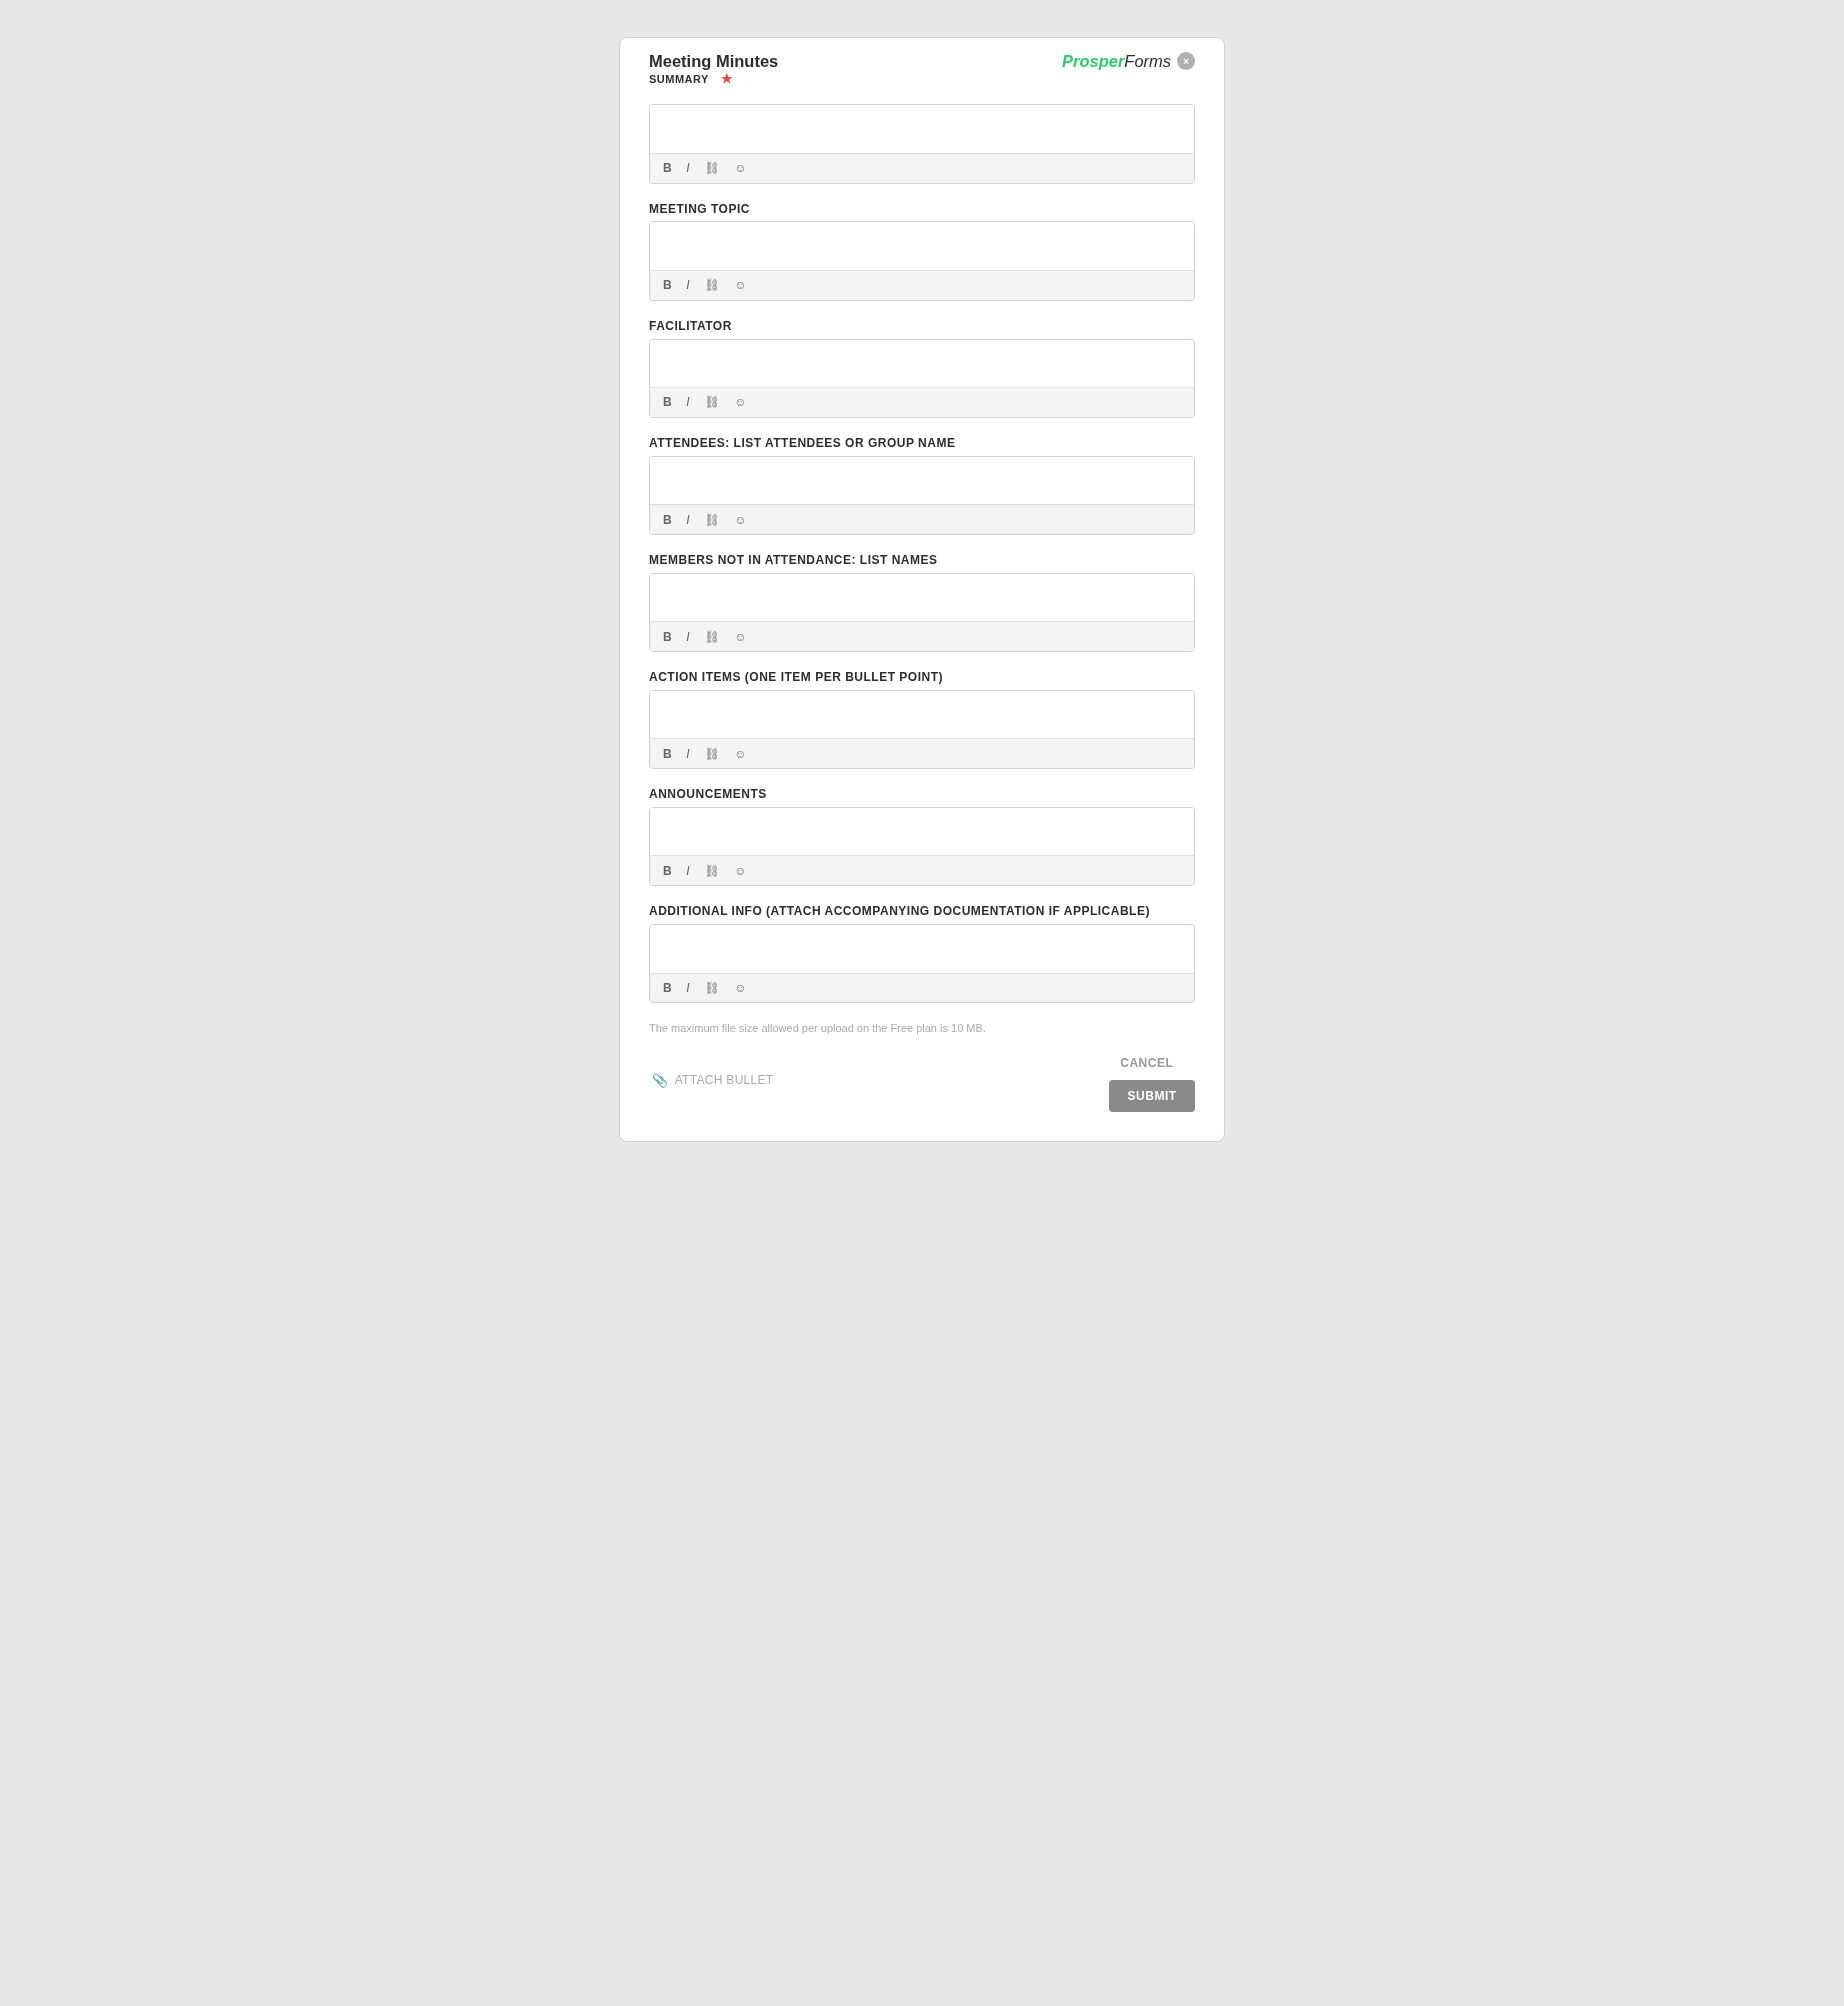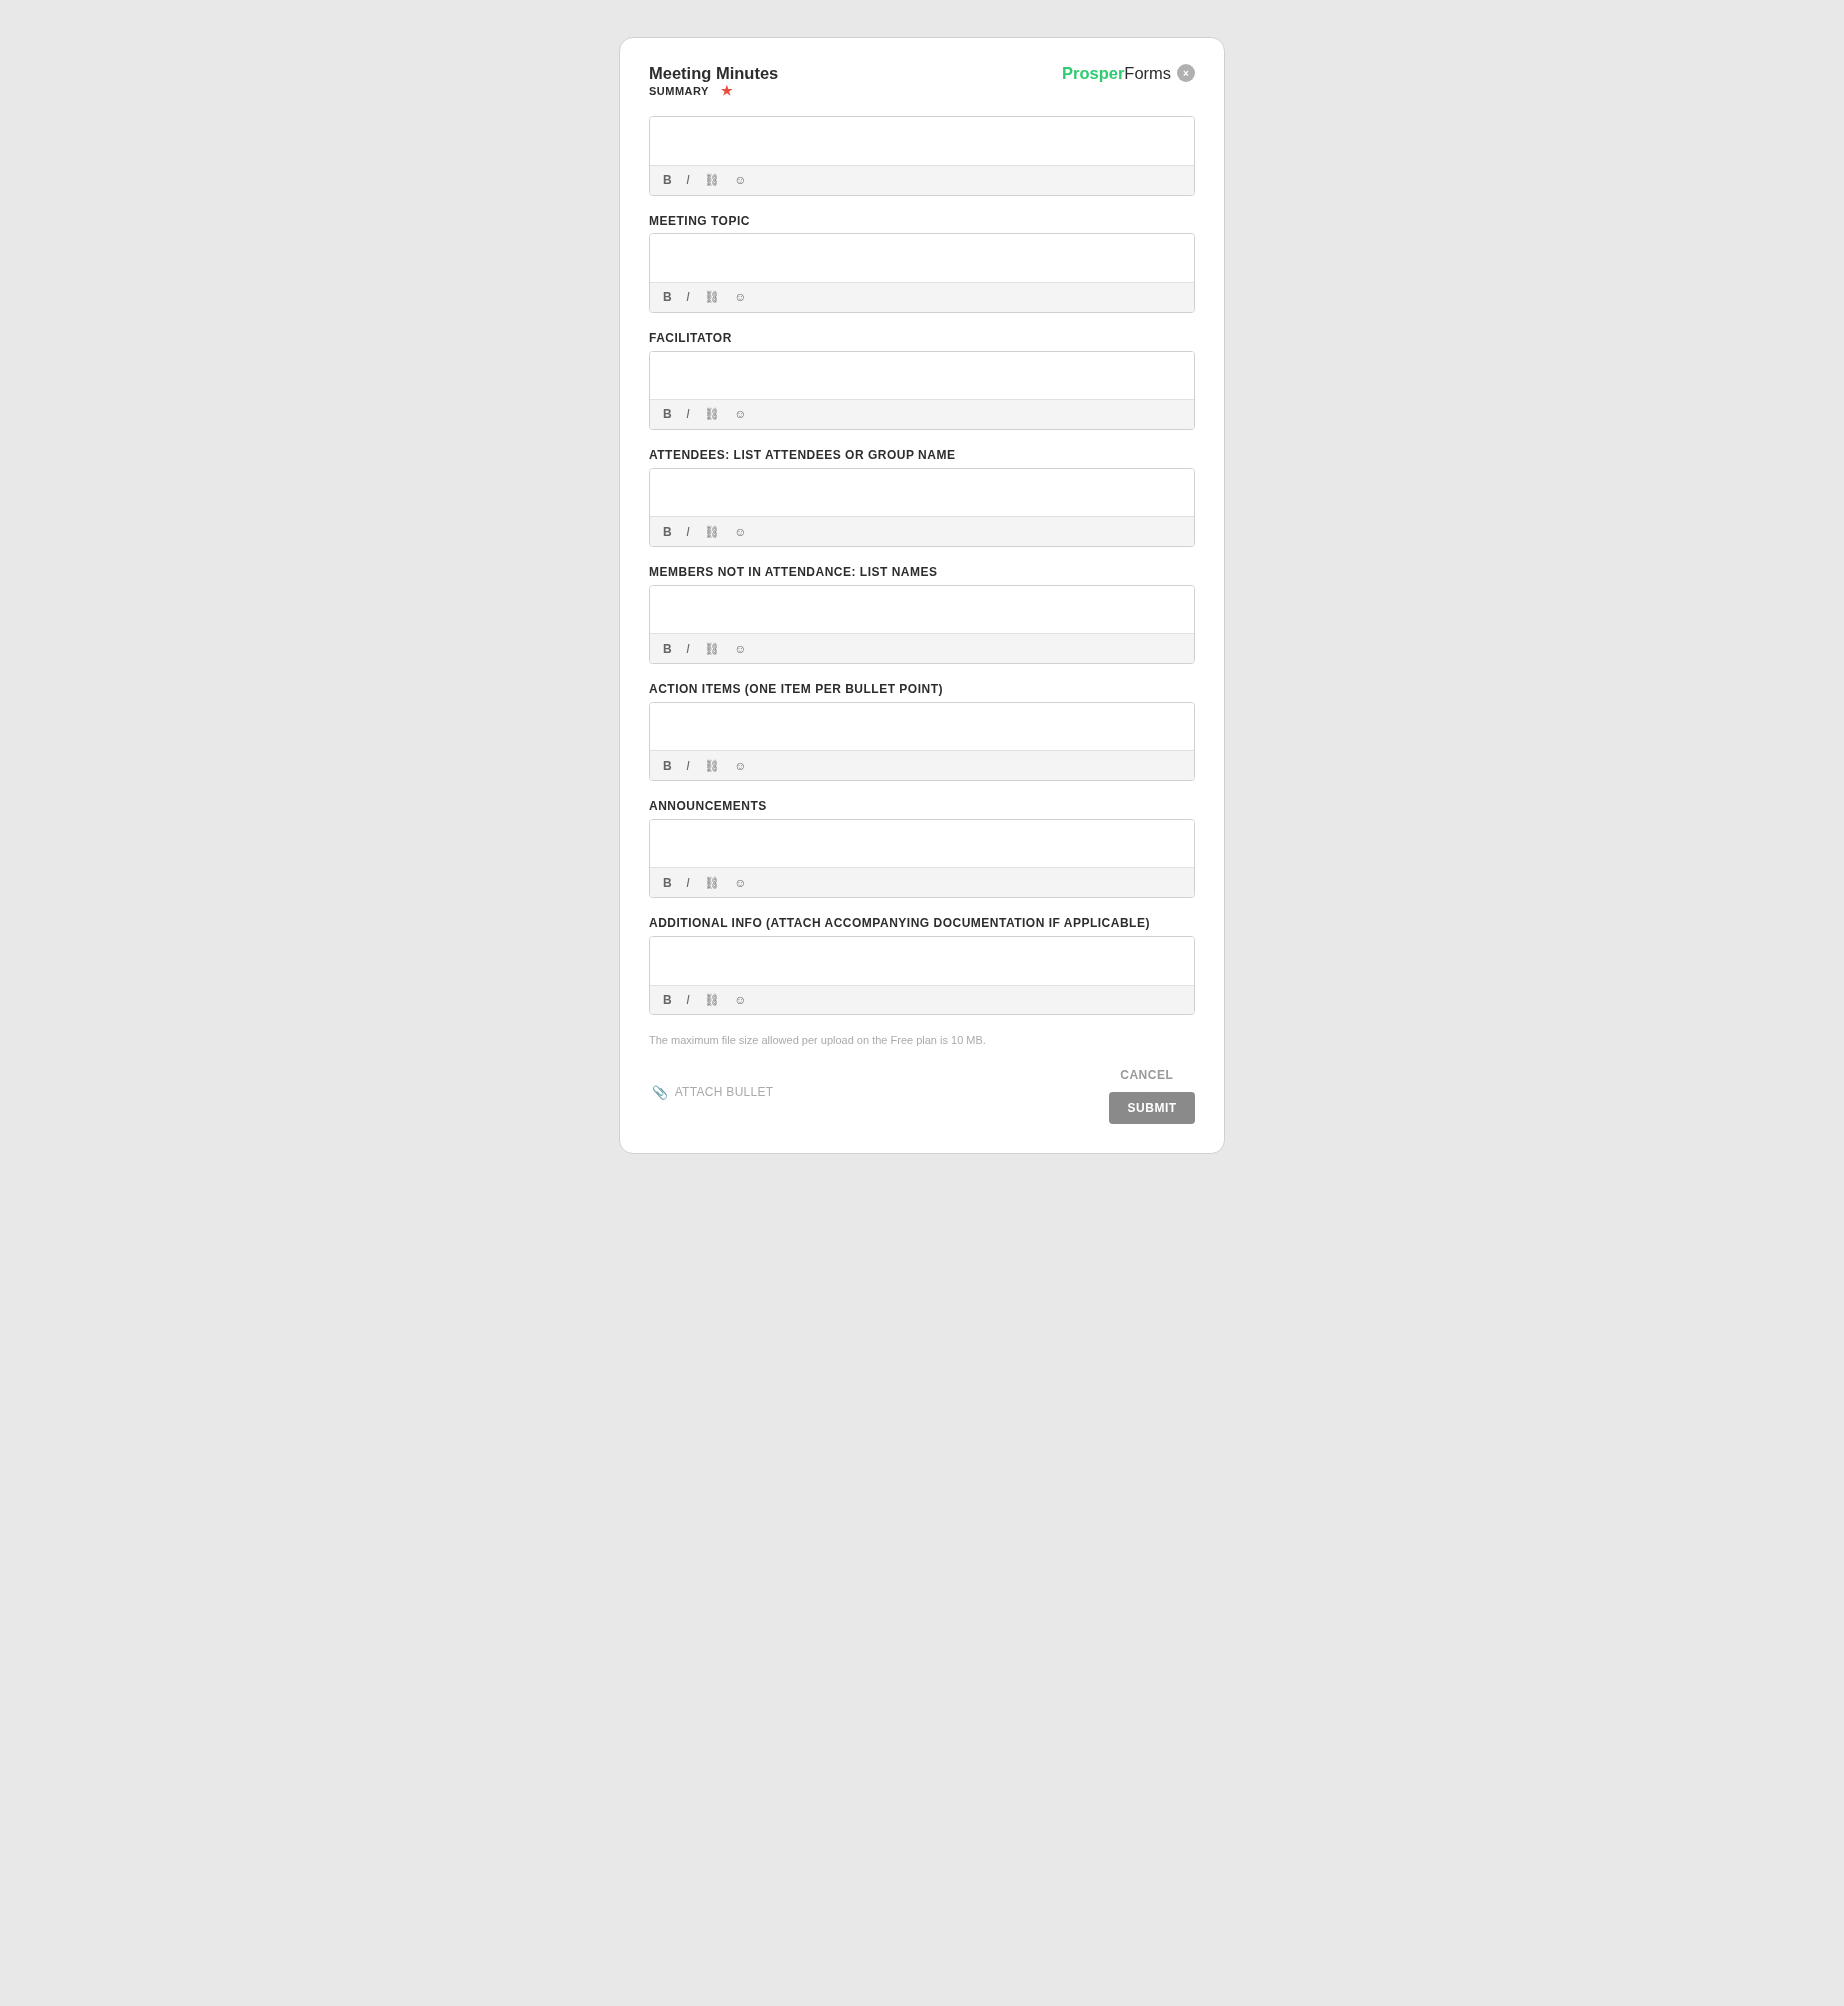--- a/index.html
+++ b/index.html
@@ -14,23 +14,23 @@
       display: flex;
       justify-content: center;
       align-items: flex-start;
       min-height: 100vh;
       padding: 37px 18.4px;
     }
 
     .form-container {
       background: #ffffff;
       border: 0.9px solid #d0d0d0;
-      border-radius: 14px;
+      border-radius: 8px;
       width: 606px;
-      padding: 26px 29px 29px 29px;
+      padding: 14px 29px 29px 29px;
       position: relative;
     }
 
     .header {
       display: flex;
       justify-content: space-between;
       align-items: flex-start;
       margin-bottom: 18.4px;
     }
 
@@ -91,20 +91,21 @@
       margin-left: 5.5px;
       color: white;
       font-size: 10px;
       font-weight: bold;
       flex-shrink: 0;
     }
 
     .logo-wrapper {
       display: flex;
       align-items: flex-start;
+      font-style: italic;
     }
 
     .field-section {
       margin-bottom: 18.4px;
     }
 
     .field-label {
       font-size: 12px;
       font-weight: 700;
       color: #2d2d2d;

